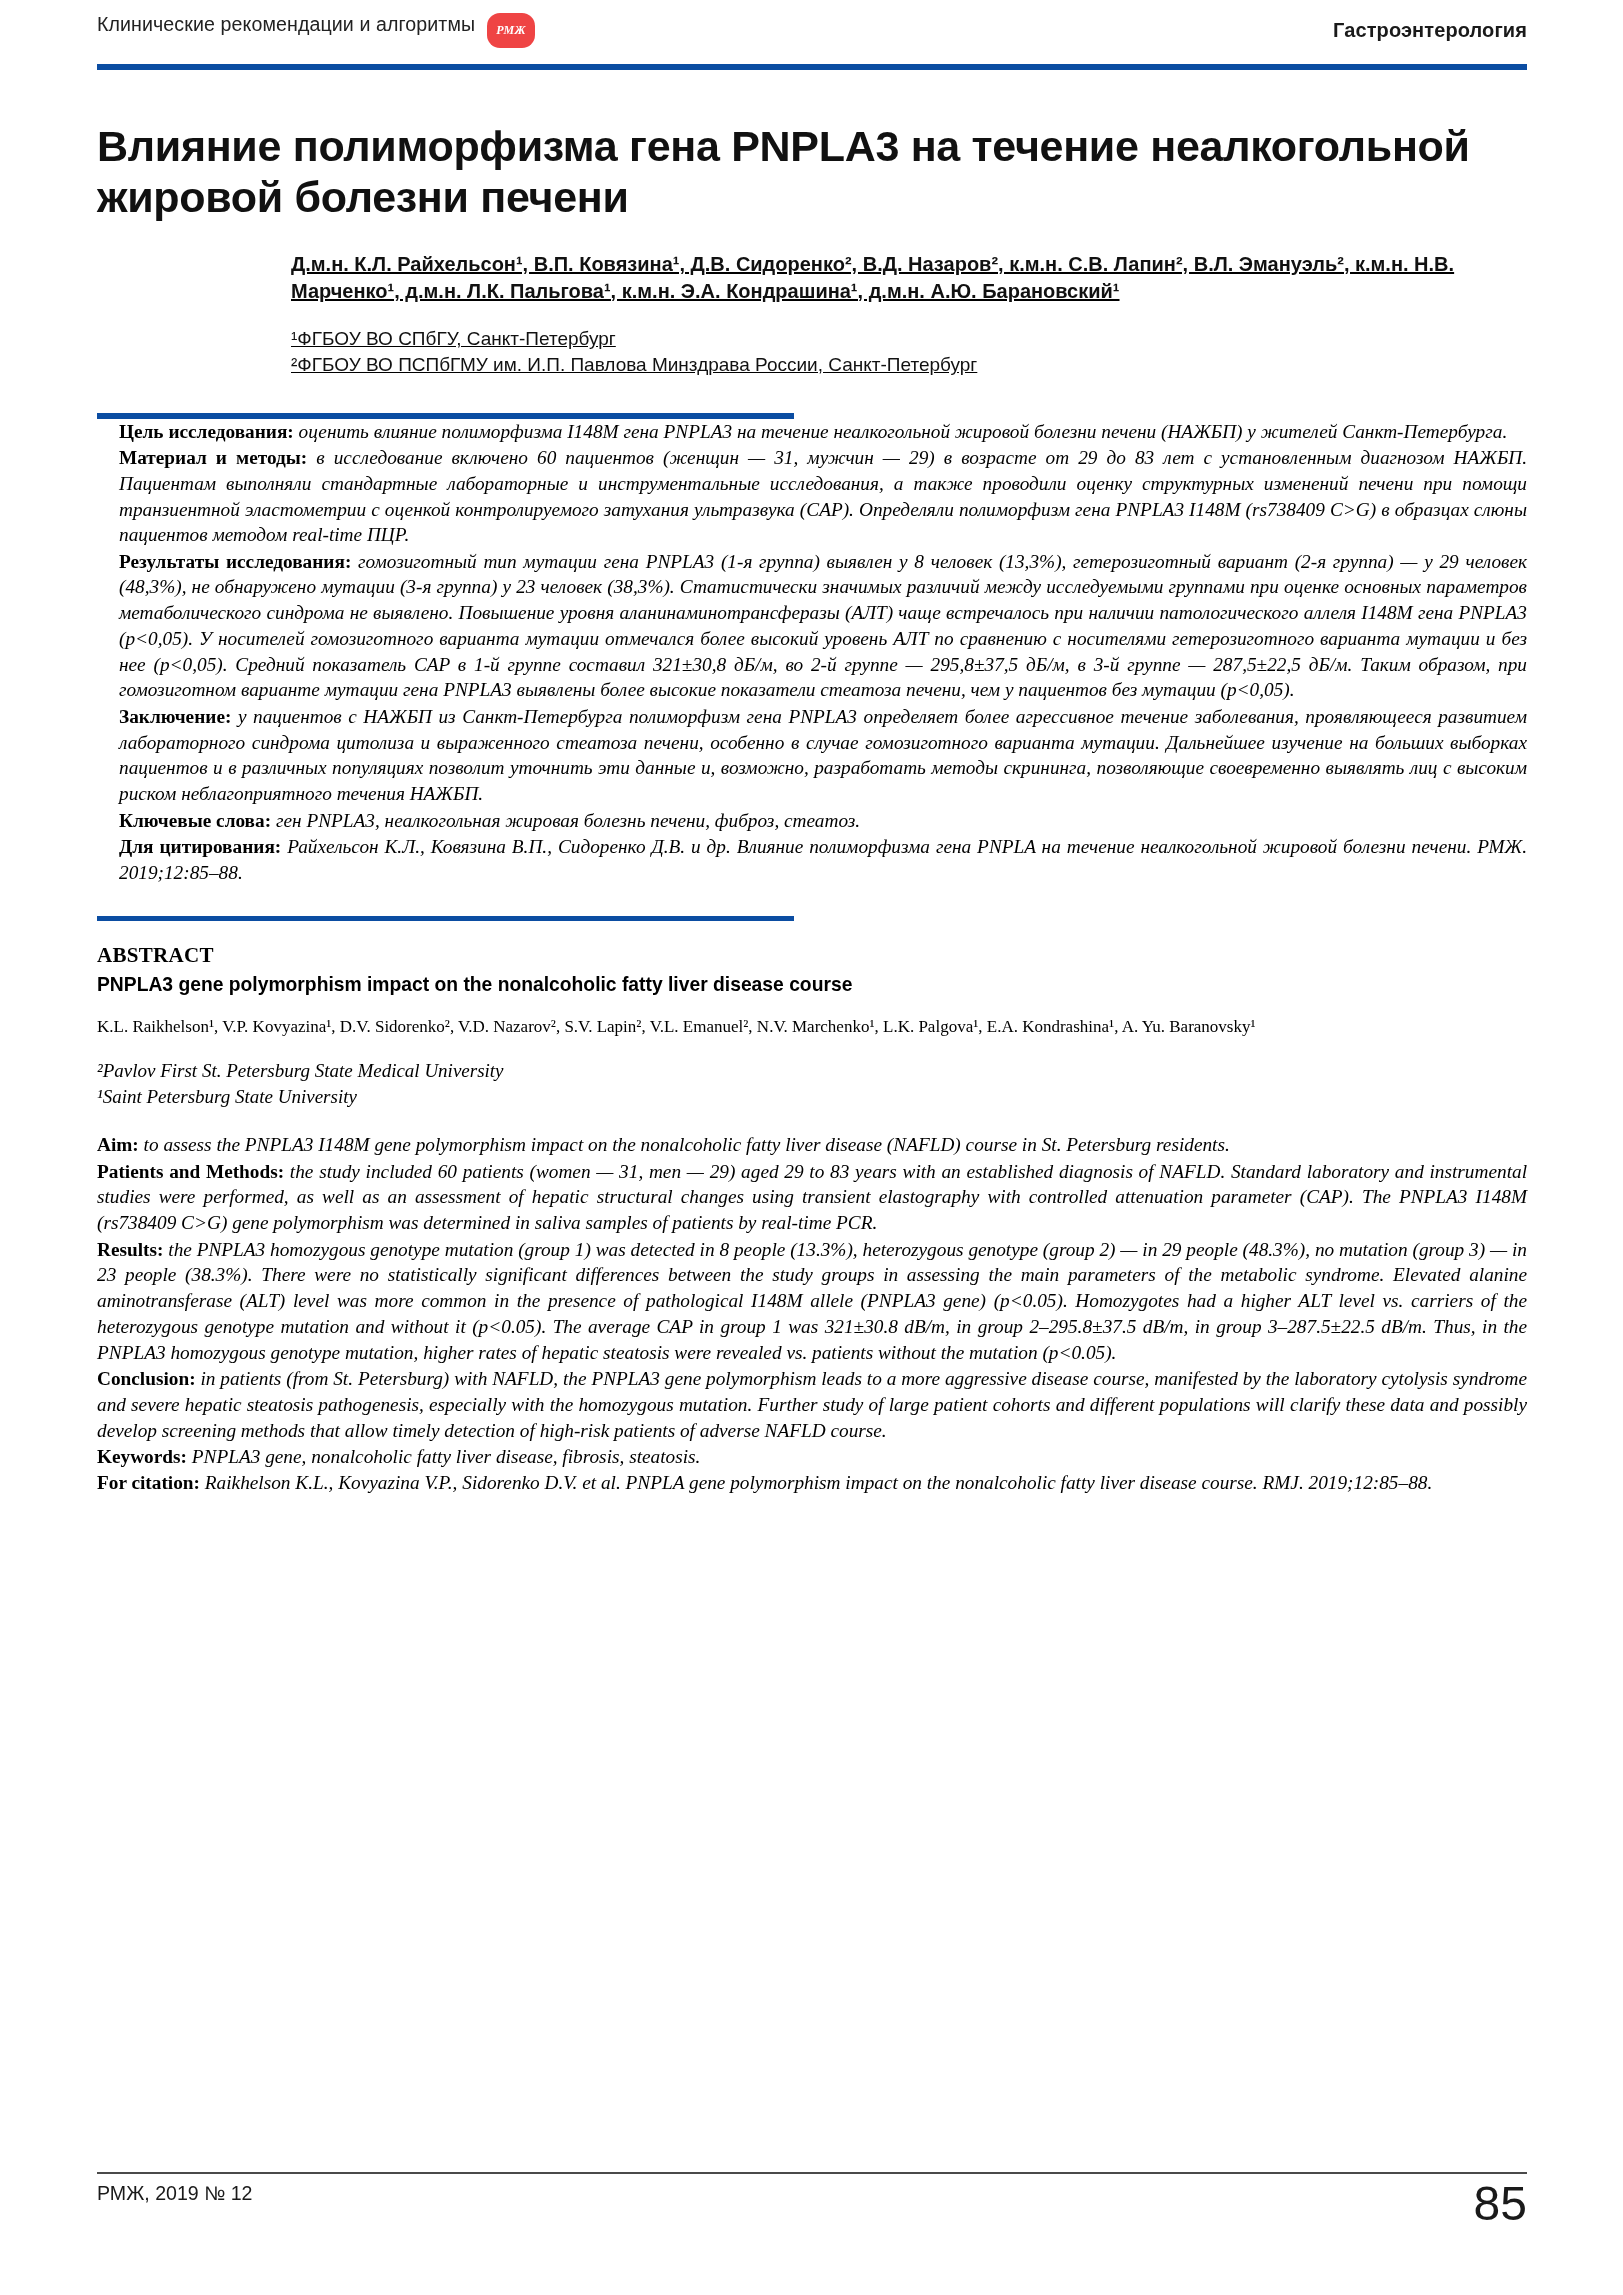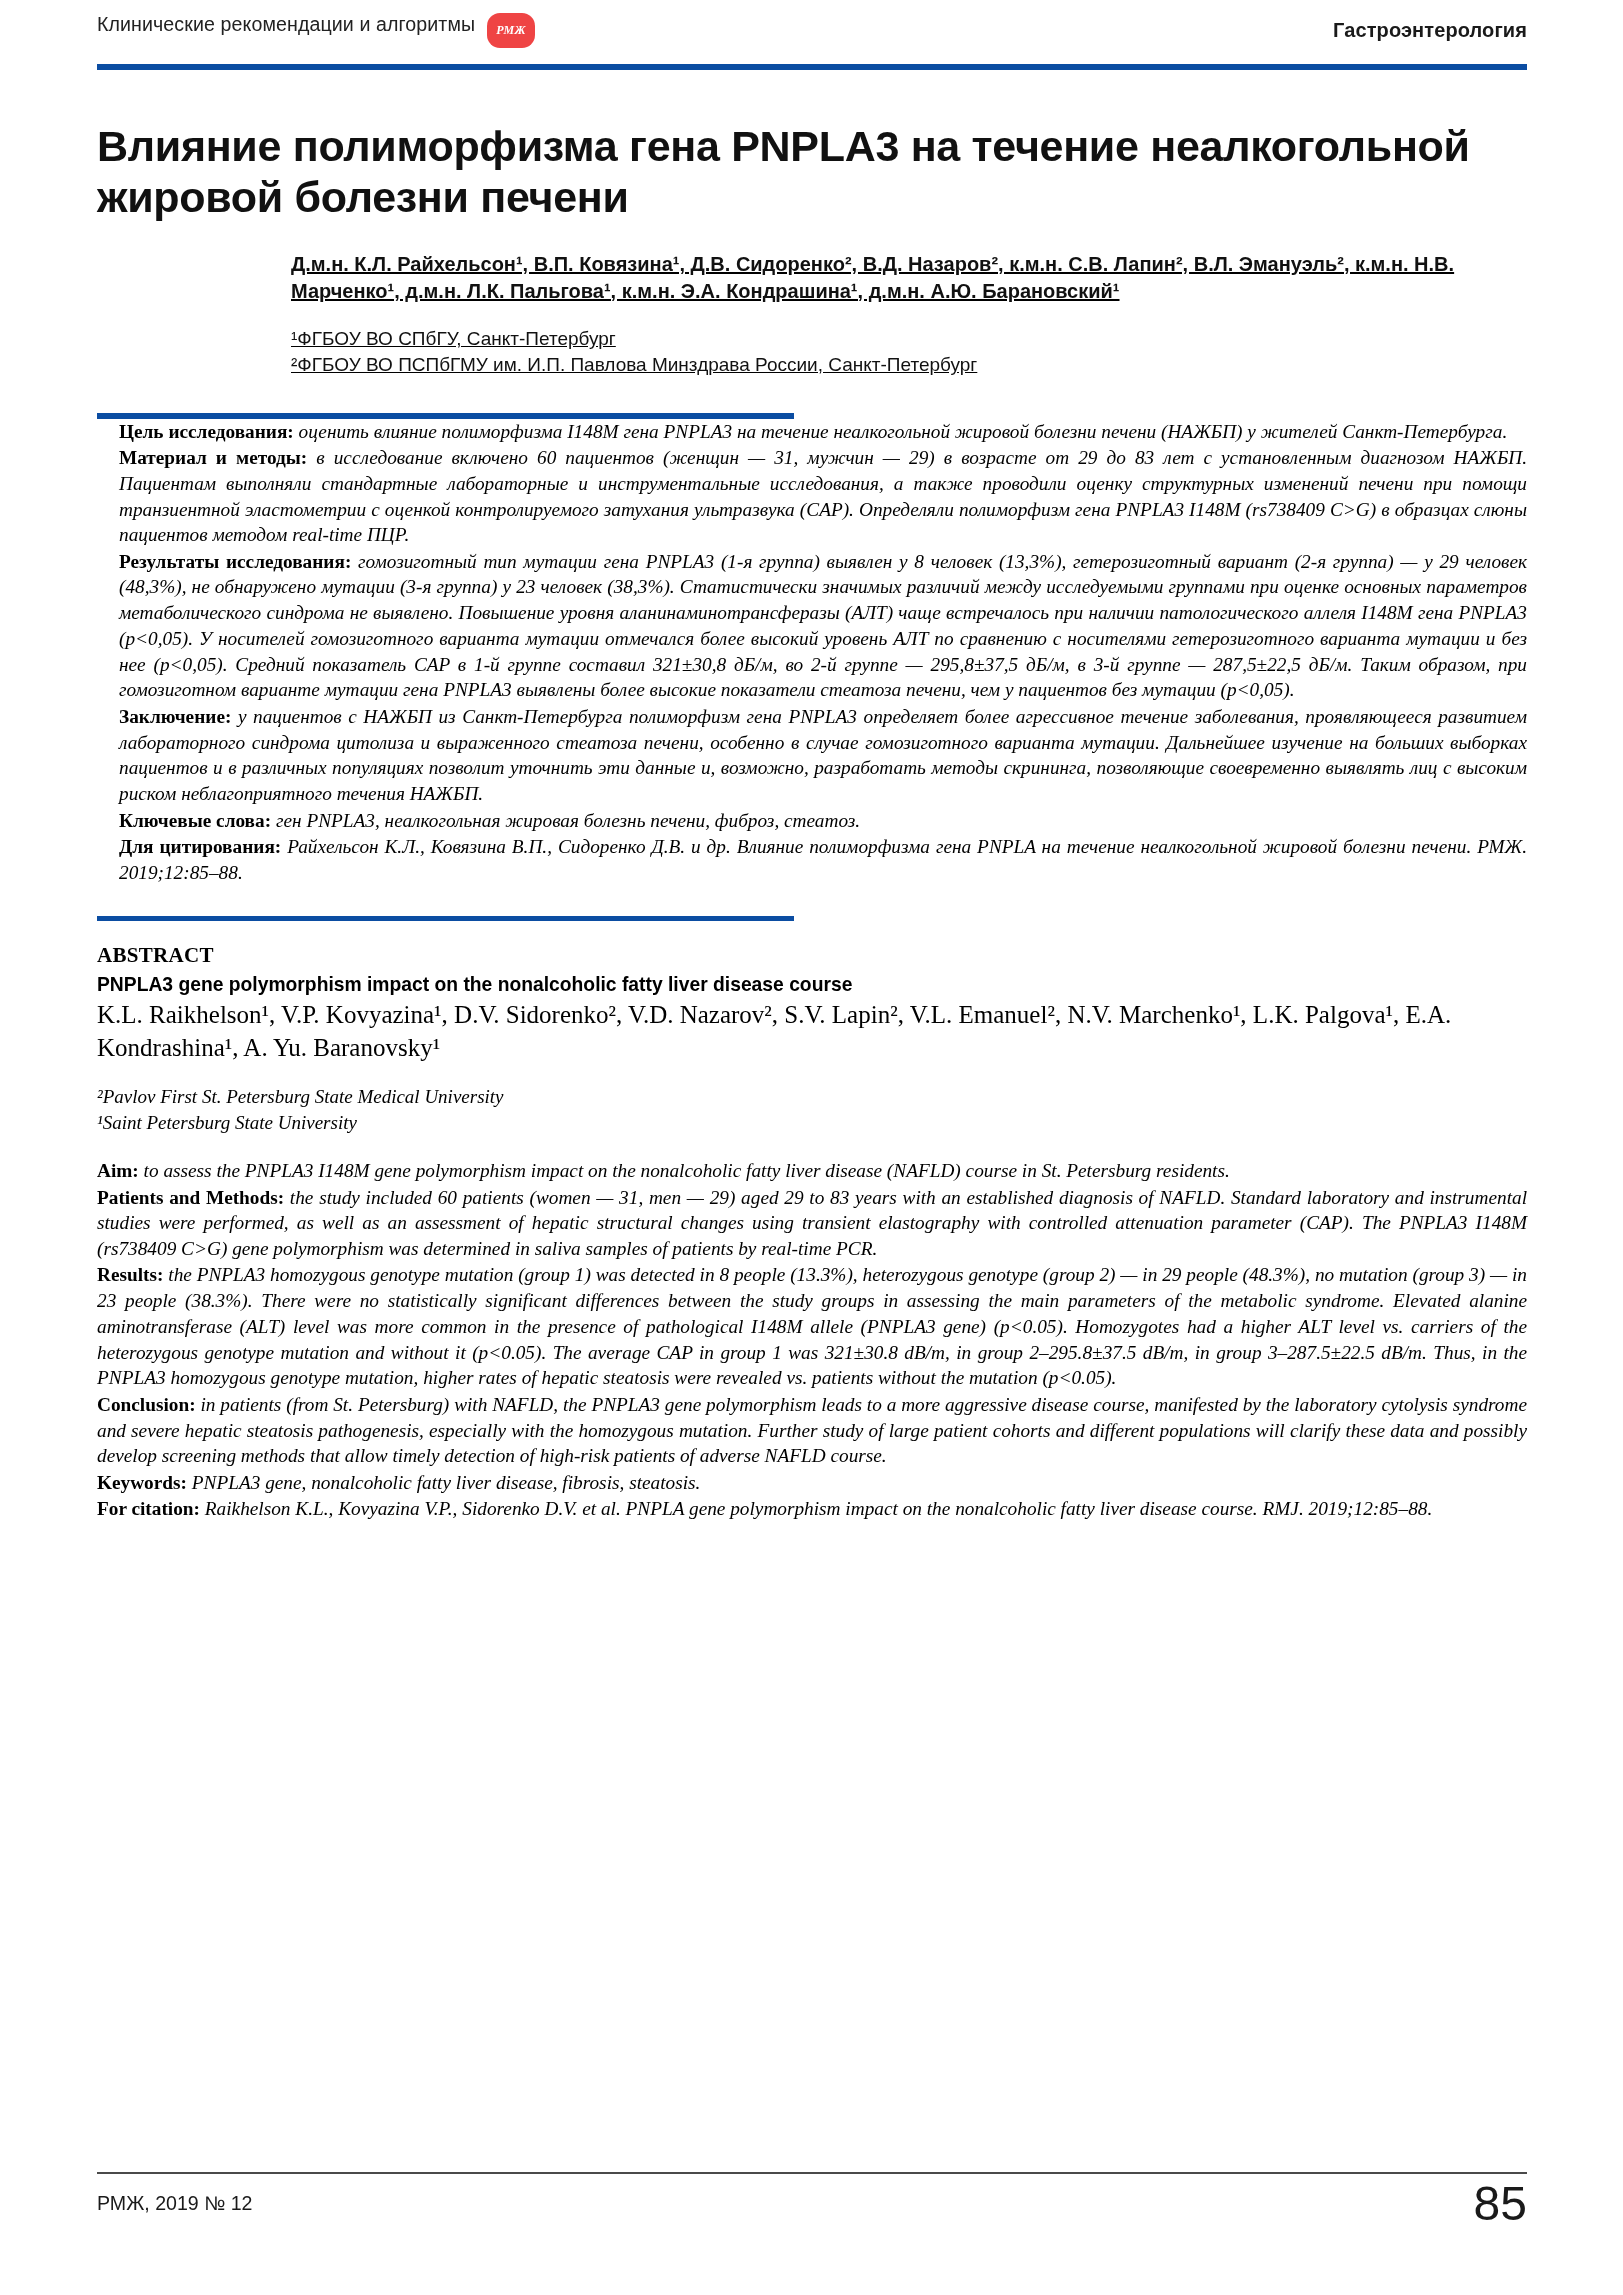--- a/index.html
+++ b/index.html
@@ -145,23 +145,23 @@
     margin-top: 22px;
   }
   .en-sub {
     font-family: Liberation Sans, sans-serif;
     font-weight: bold;
     font-size: 19.3px;
     margin-top: 5.2px;
   }
   .en-authors {
     font-family: "Liberation Serif", serif;
-    font-size: 25px;
+    font-size: 17px;
     line-height: 1.33;
-    margin-top: 2px;
+    margin-top: 20px;
   }
   .en-affils {
     font-family: "Liberation Serif", serif;
     font-style: italic;
     font-size: 19px;
     line-height: 1.38;
     margin-top: 19.6px;
   }
   .en-body {
     font-family: "Liberation Serif", serif;
@@ -179,21 +179,21 @@
     top: 2172px;
     width: 1430px;
   }
   .footer-rule {
     height: 2px;
     background: #4a4a4a;
     width: 1430px;
   }
   .footer-row {
     display: flex;
-    align-items: flex-end;
+    align-items: flex-start;
     justify-content: space-between;
     margin-top: 7.9px;
   }
   .footer-left {
     font-family: "Liberation Sans", sans-serif;
     font-size: 19.6px;
     color: #1a1a1a;
     padding-bottom: 10.5px;
   }
   .footer-page {

